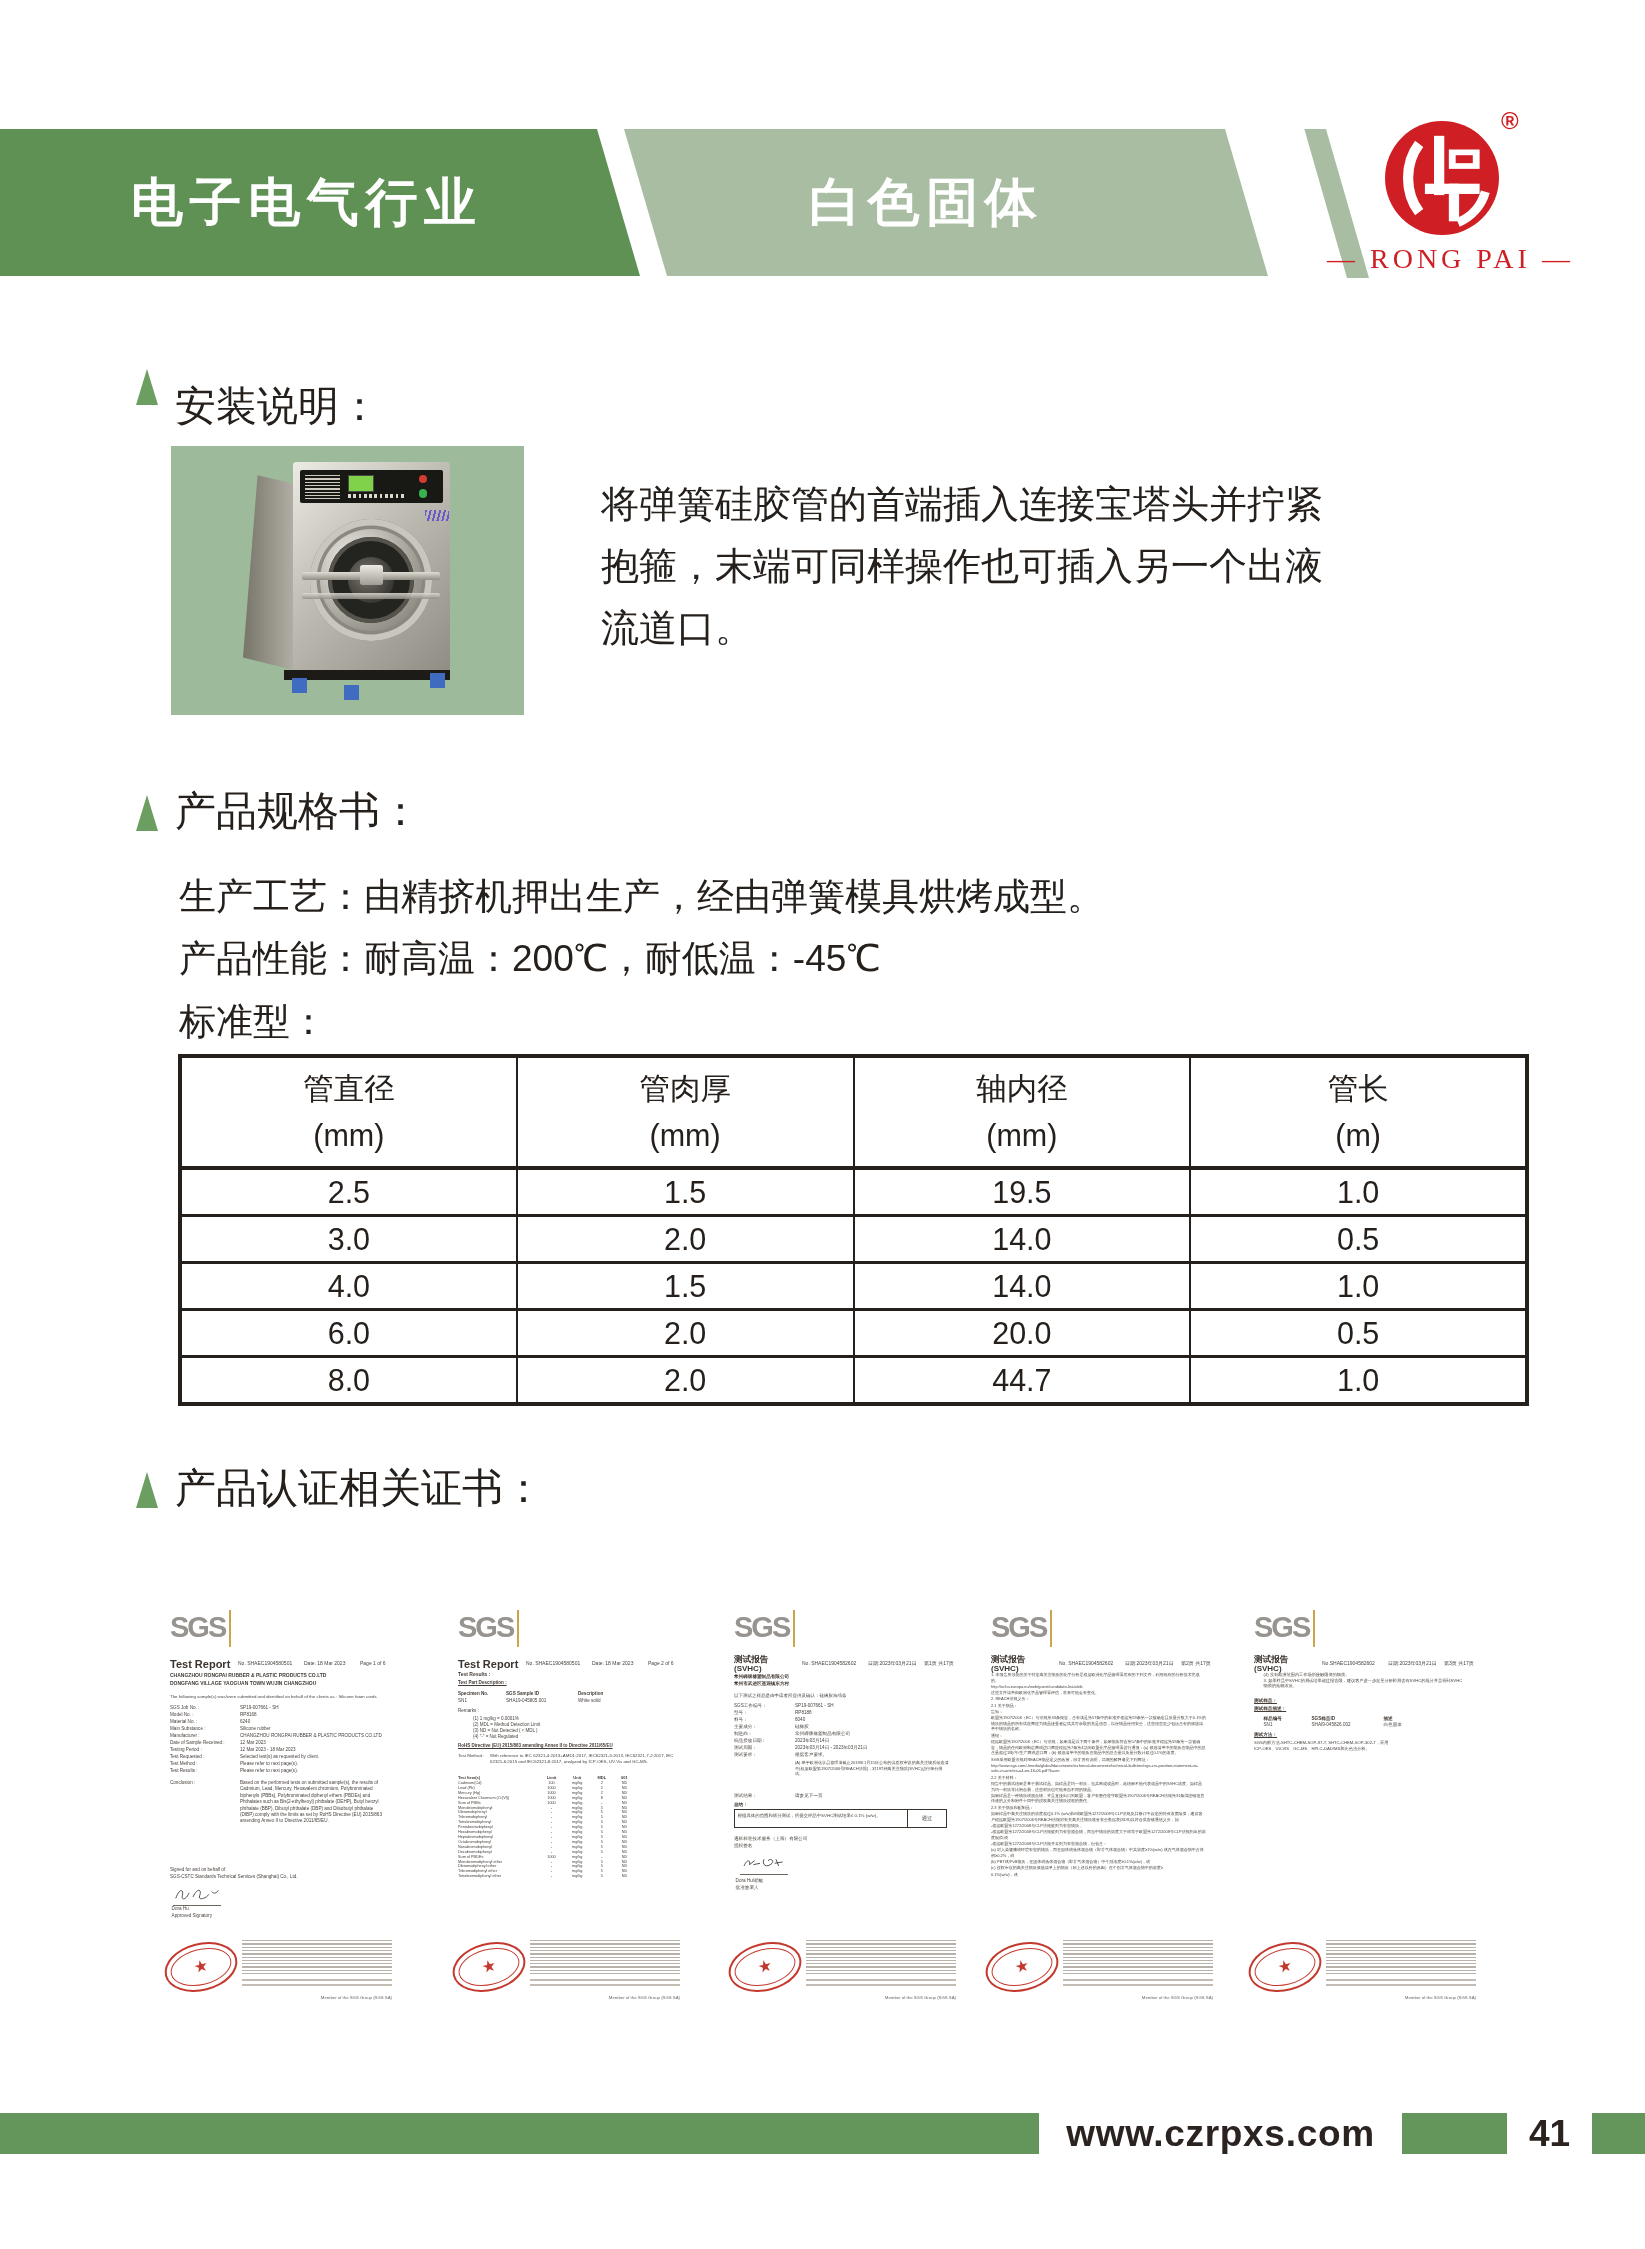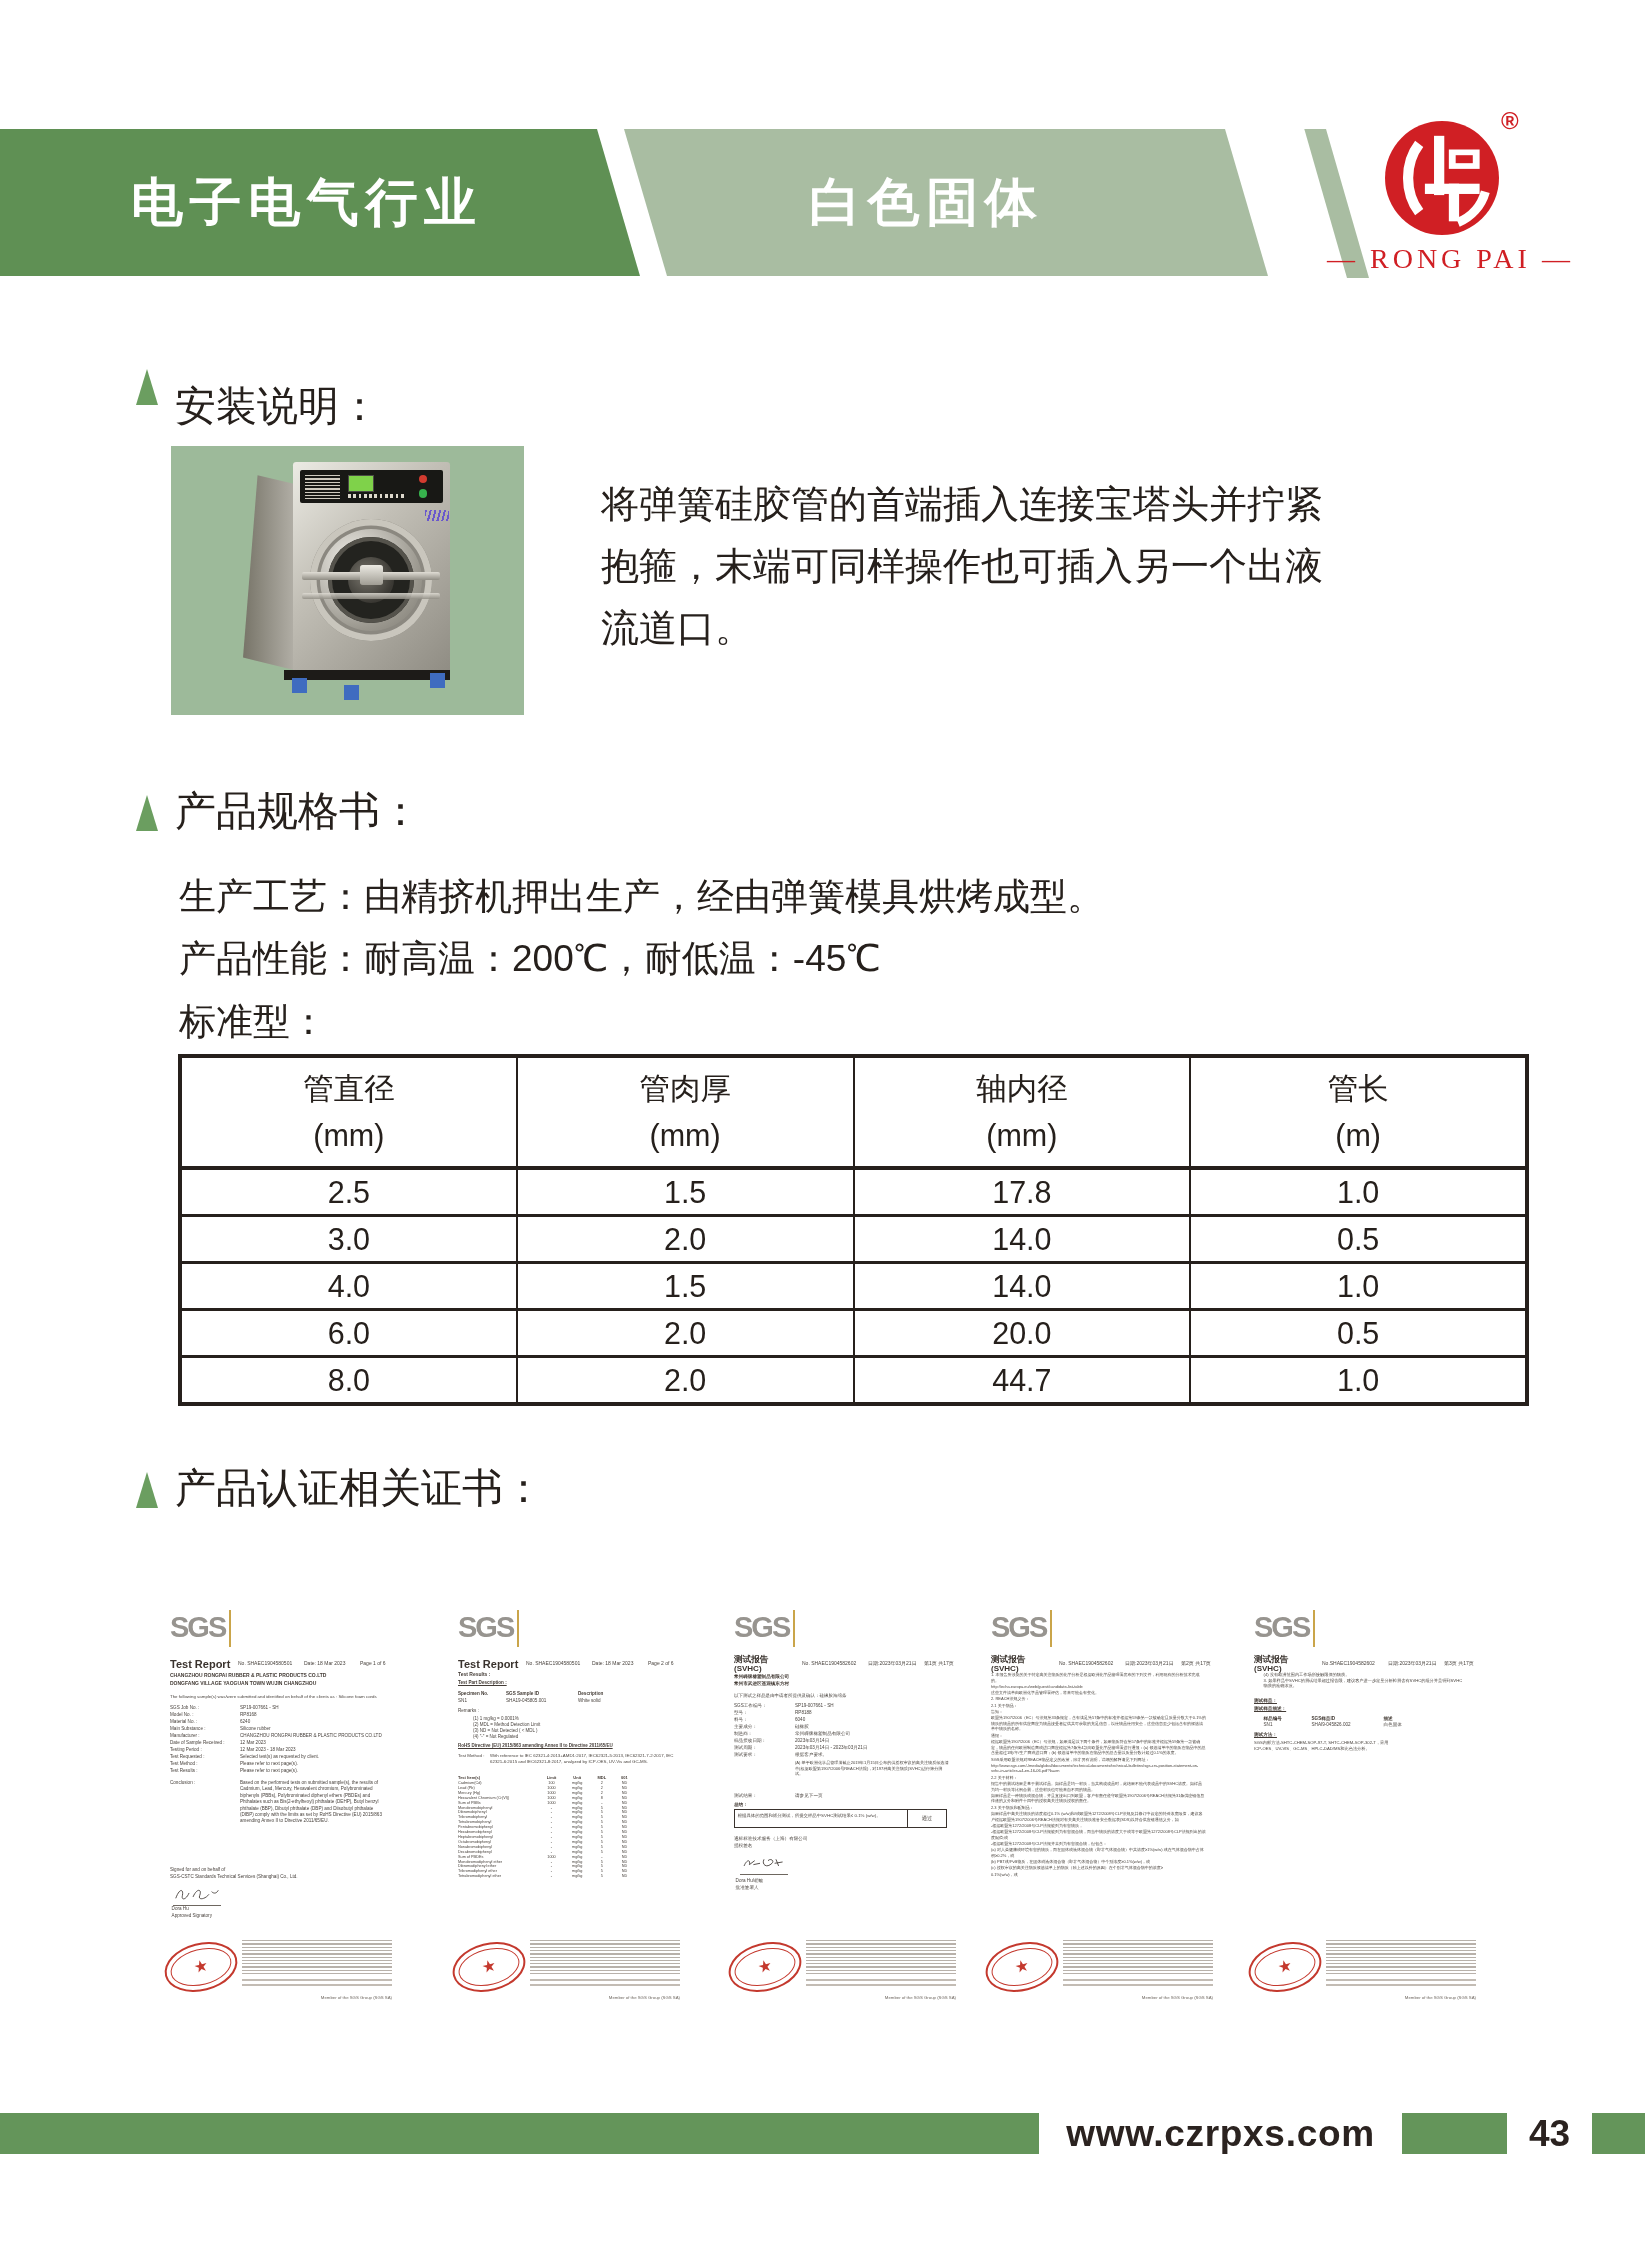--- a/index.html
+++ b/index.html
@@ -275,21 +275,21 @@
         <th>
             <span class="th-name">管长</span>
             <span class="th-unit">(m)</span>
           </th>
       </tr>
     </thead>
     <tbody>
       <tr>
           <td>2.5</td>
           <td>1.5</td>
-          <td>17.8</td>
+          <td>19.5</td>
           <td>1.0</td>
         </tr>
       <tr>
           <td>3.0</td>
           <td>2.0</td>
           <td>14.0</td>
           <td>0.5</td>
         </tr>
       <tr>
           <td>4.0</td>
@@ -536,17 +536,17 @@
         </div>
       <div class="fineprint"></div>
       <div class="addr"></div>
       <div class="member">Member of the SGS Group (SGS SA)</div>
     </div>
   </div>
 
   <div class="fbar" id="fbar1"></div>
   <div class="f-url">www.czrpxs.com</div>
   <div class="fbar" id="fbar2"></div>
-  <div class="f-page">43</div>
+  <div class="f-page">41</div>
   <div class="fbar" id="fbar3"></div>
 
 </div>
 
 
 </body></html>

